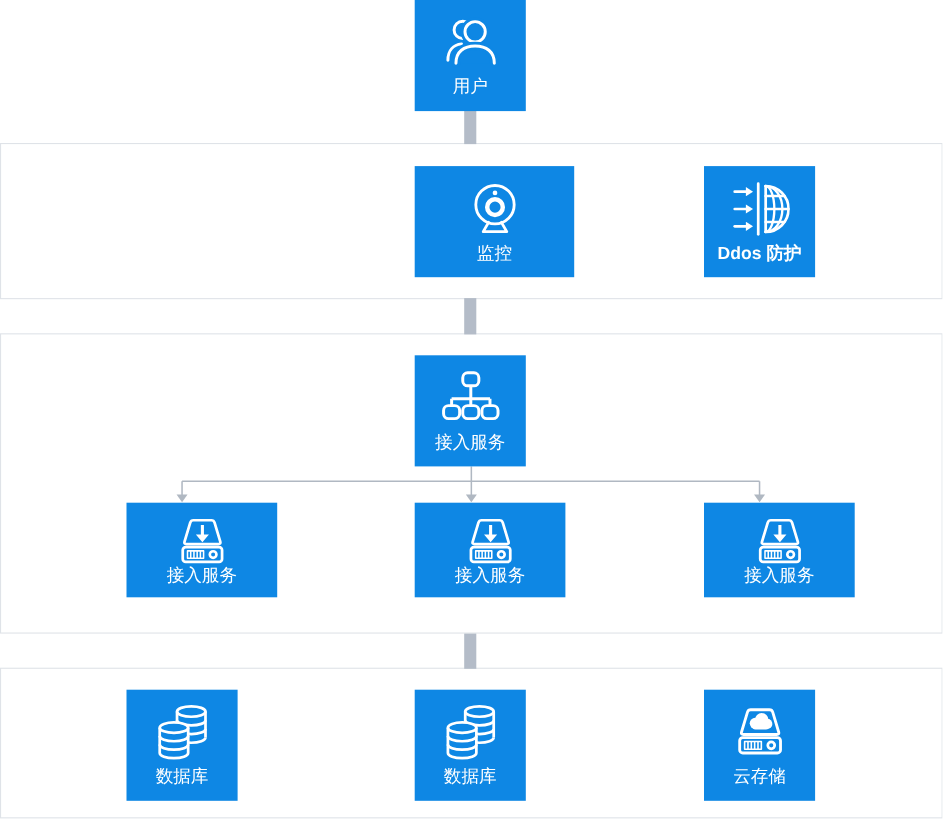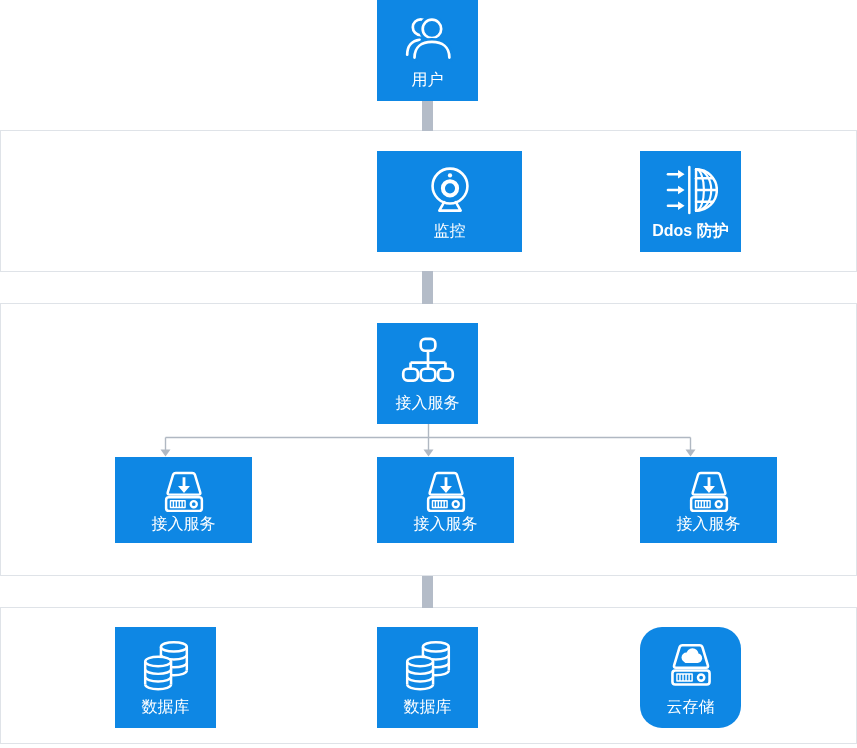--- a/index.html
+++ b/index.html
@@ -211,21 +211,21 @@
           <path d="M28.5 20 V40.5"></path>
         <ellipse cx="17" cy="20" rx="11.5" ry="4.2"></ellipse>
         <path d="M5.5 26.8 A11.5 4.2 0 0 0 28.5 26.8"></path>
         <path d="M5.5 33.6 A11.5 4.2 0 0 0 28.5 33.6"></path>
         <path d="M5.5 40.5 A11.5 4.2 0 0 0 28.5 40.5"></path>
       </g>
     </svg>
     <div class="label">数据库</div>
   </div>
 
-  <div class="node" style="left:640px; top:627px;border-radius:22px;">
+  <div class="node" style="left:640px; top:627px;">
     <svg class="icon" viewBox="0 0 48 48">
       <g stroke="#ffffff" fill="none" stroke-width="2.3" stroke-linejoin="round">
         <path d="M16.5 5.5 H31.5 Q33.6 5.5 34.2 7.5 L39 23.5 Q39.6 25.5 37.4 25.5 H10.6 Q8.4 25.5 9 23.5 L13.8 7.5 Q14.4 5.5 16.5 5.5 Z"></path>
         <rect x="7.5" y="28" width="33" height="12.5" rx="2.5"></rect>
         <rect x="11.5" y="31.2" width="13.5" height="6.2" stroke-width="1.3"></rect>
         <path d="M14.2 31.2 V37.4 M16.9 31.2 V37.4 M19.6 31.2 V37.4 M22.3 31.2 V37.4" stroke-width="1.3"></path>
         <circle cx="33" cy="34.3" r="2.8" stroke-width="2.2"></circle>
       </g>
       <g fill="#ffffff">
         <circle cx="20" cy="16.5" r="4.4"></circle>

